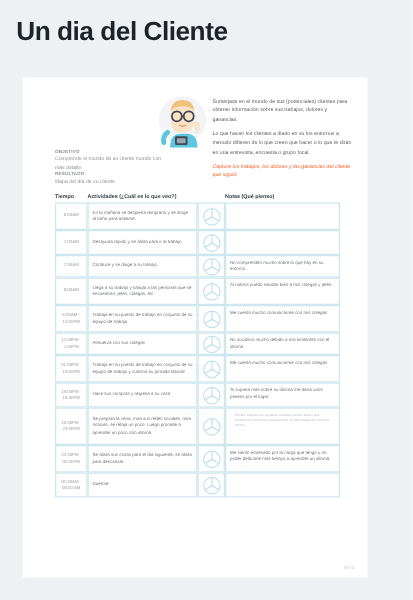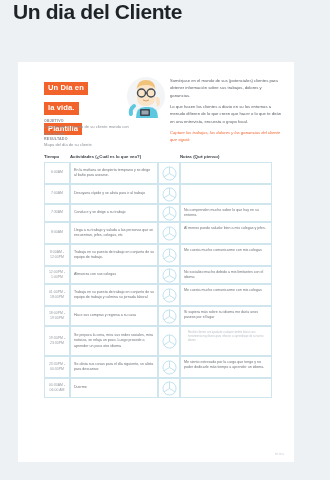--- a/index.html
+++ b/index.html
@@ -3,21 +3,21 @@
 <meta charset="utf-8">
 <style>
   html,body{margin:0;padding:0;}
   body{
     width:330px;height:480px;overflow:hidden;
     background:#eef1f4;
     font-family:"Liberation Sans",sans-serif;
     -webkit-font-smoothing:antialiased;
   }
   .page-title{
-    position:absolute;left:13px;top:0;
+    position:absolute;left:13px;top:14px;
     font-size:21px;font-weight:bold;color:#1d2327;
     letter-spacing:-0.4px;
   }
   .sheet{
     position:absolute;left:18px;top:62px;
     width:276px;height:400px;
     background:#ffffff;
   }
   .inner{position:relative;width:100%;height:100%;}
 
@@ -74,25 +74,20 @@
 </head>
 <body>
 
 <div class="page-title">Un dia del Cliente</div>
 
 <div class="sheet">
   <div class="inner">
 
     <div class="hdr">
 
-      <div class="brand">
-        <span class="bar">Un Día en</span><br>
-        <span class="bar">la vida.</span><br>
-        <span class="bar">Plantilla</span>
-      </div>
 
       <div class="meta">
         <div class="lbl">OBJETIVO</div>
         <div class="val">Comprende el mundo de su cliente mundo con más detalle</div>
         <div class="lbl">RESULTADO</div>
         <div class="val">Mapa del día de su cliente</div>
       </div>
 
       <svg class="mascot" viewBox="0 0 44 52">
         <circle cx="24" cy="22" r="19" fill="#f2f4f6"></circle>

